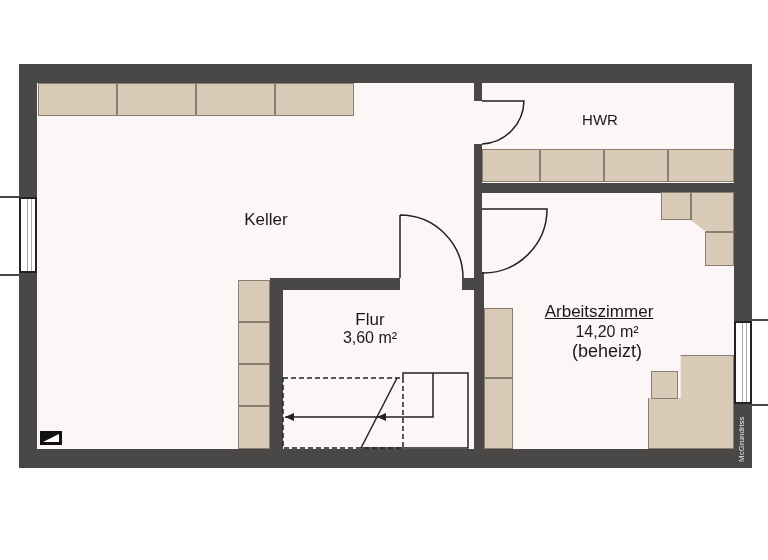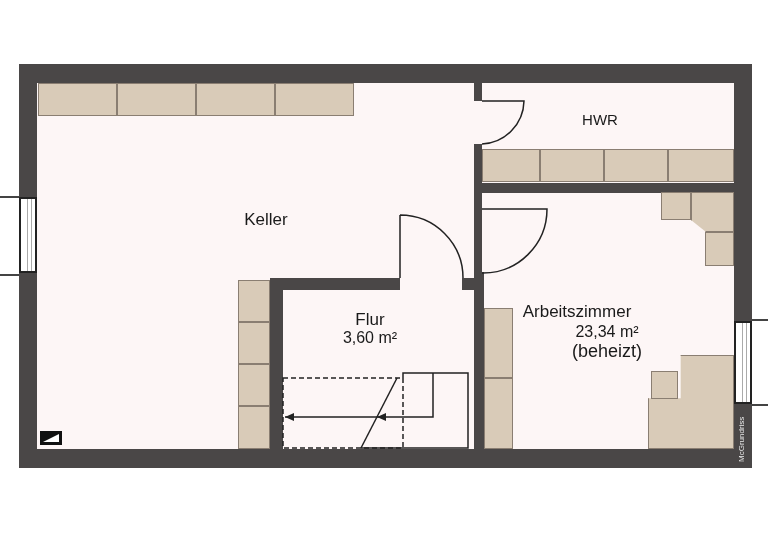--- a/index.html
+++ b/index.html
@@ -100,17 +100,17 @@
   <polygon points="285,417 294,413 294,421" fill="#222"></polygon>
   <polygon points="377,417 386,413 386,421" fill="#222"></polygon>
 </svg>
 
 <div class="label rname" style="left:226px; top:194px; width:80px;margin-top:16px;">Keller</div>
 <div class="label rarea" style="left:570px; top:111px; width:60px; font-size:15px;">HWR</div>
 
 <div class="label rname" style="left:340px; top:310px; width:60px;">Flur</div>
 <div class="label rarea" style="left:330px; top:329px; width:80px;">3,60 m²</div>
 
-<div class="label rname" style="left:507px; top:302px; width:140px;">Arbeitszimmer</div>
-<div class="label rarea" style="left:567px; top:323px; width:80px;">23,34 m²</div>
+<div class="label rname" style="left:529px; top:302px; width:140px;text-decoration:underline;">Arbeitszimmer</div>
+<div class="label rarea" style="left:567px; top:323px; width:80px;">14,20 m²</div>
 <div class="label rarea" style="left:567px; top:341px; width:80px; font-size:18px;">(beheizt)</div>
 
 <div class="brand" style="left:737px; top:462px;">McGrundriss</div>
 
 </body></html>

